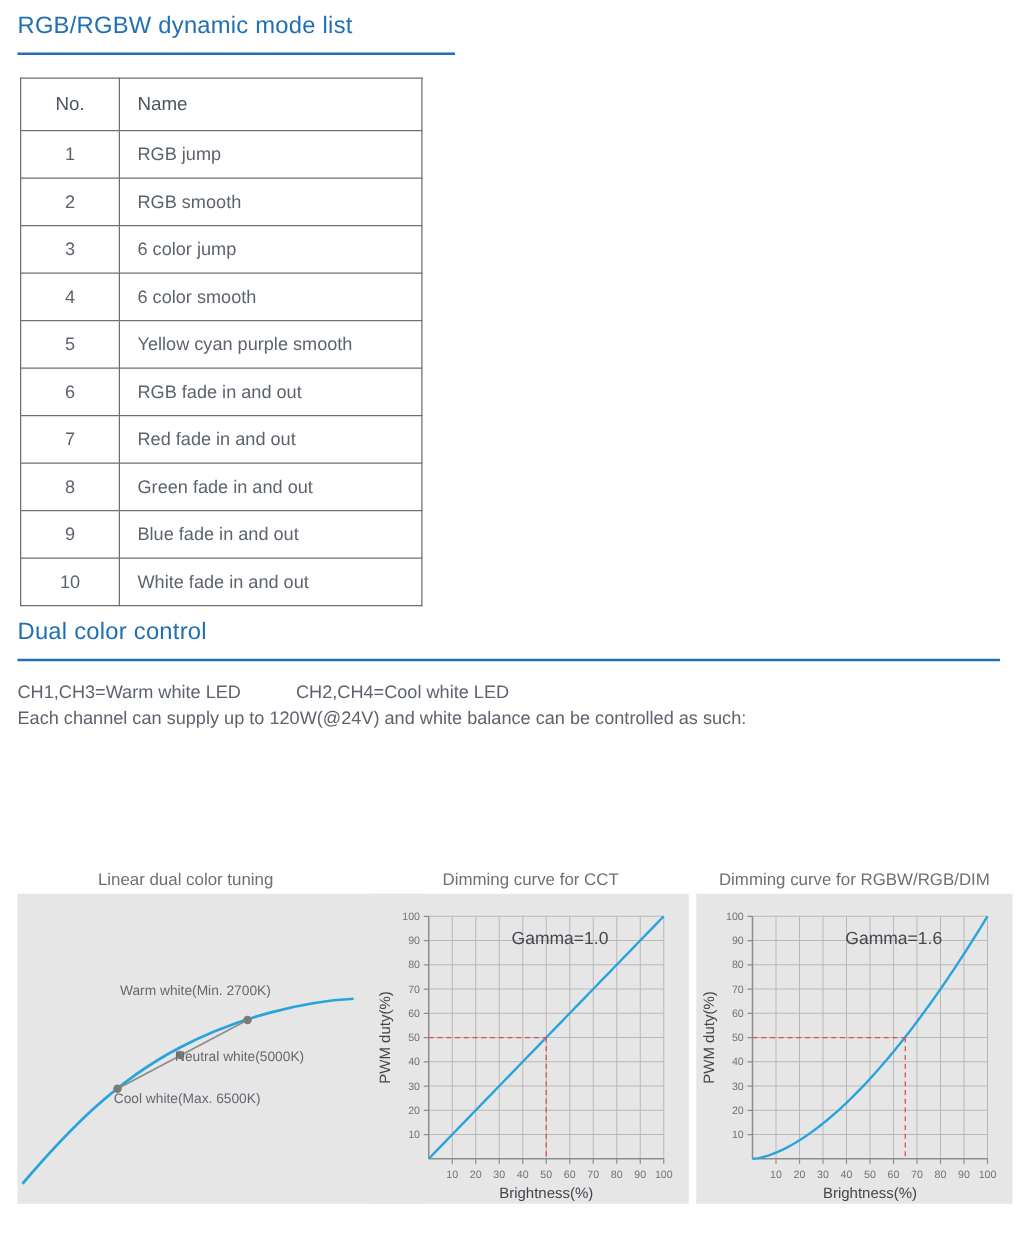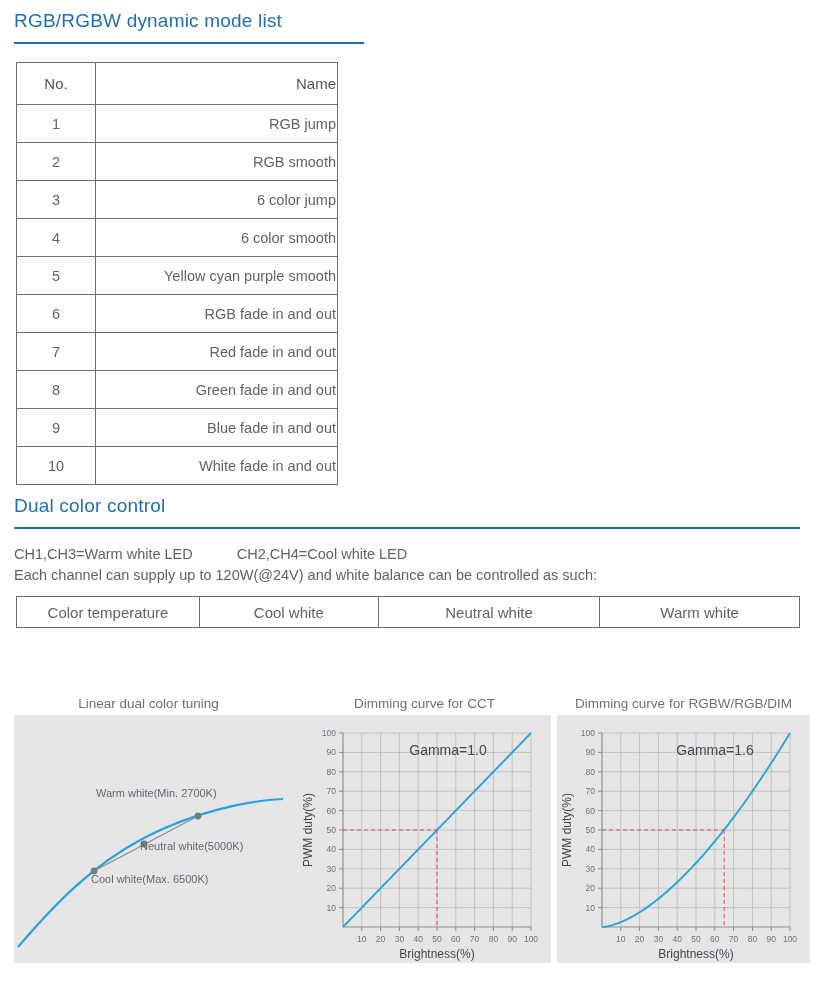--- a/index.html
+++ b/index.html
@@ -15,21 +15,21 @@
     font-weight:400;white-space:nowrap;
   }
   .sec-rule{
     position:absolute;left:14px;height:2px;background:#1f6fb2;
   }
   
   table{border-collapse:collapse;position:absolute;padding-left:16px;}
   .mode-table{left:16px;top:62px;width:322px;}
   .mode-table td,.mode-table th{
     border:1px solid #6f6f6f;font-weight:400;
-    color:#5d636d;font-size:14.5px;text-align:right;
+    color:#5d636d;font-size:14.5px;text-align:left;
   }
   .mode-table .c-no{width:76px;text-align:center;}
   .mode-table tr{height:38px;}
   .mode-table thead td{color:#4a5560;font-size:15px;height:39px;}
   .mode-table td.c-name{padding-left:14px;}
   .mode-table thead td.c-name{padding-left:14px;}
 
   .pwr-table{left:16px;top:596px;width:784px;}
   .pwr-table td{
     border:1px solid #6f6f6f;color:#5d636d;font-size:15px;
@@ -118,26 +118,20 @@
 
 <div style="position:absolute;left:14px;top:546px;font-size:14.5px;color:#5d636d;white-space:nowrap;">
   <span>CH1,CH3=Warm white LED</span>
   <span style="display:inline-block;width:36px;"></span>
   <span>CH2,CH4=Cool white LED</span>
 </div>
 <div style="position:absolute;left:14px;top:567px;font-size:14.5px;color:#5d636d;white-space:nowrap;">Each channel can supply up to 120W(@24V) and white balance can be controlled as such:</div>
 
 <table class="pwr-table">
   <tbody>
-    <tr class="hdr">
-      <td class="col1">Color temperature</td>
-      <td>Cool white</td>
-      <td>Neutral white</td>
-      <td>Warm white</td>
-    </tr>
   </tbody>
 </table>
 
 <div class="panel-title" style="left:14px;top:696px;width:269px;">Linear dual color tuning</div>
 <div class="panel-title" style="left:298px;top:696px;width:253px;">Dimming curve for CCT</div>
 <div class="panel-title" style="left:557px;top:696px;width:253px;">Dimming curve for RGBW/RGB/DIM</div>
 
 <div class="panel" id="panel1">
   <svg width="269" height="248" viewBox="0 0 269 248">
     <path d="M 4 232 C 40 190, 78 150, 130 123 C 178 98, 230 86, 269 84" fill="none" stroke="#29a3dc" stroke-width="2.2"></path>

